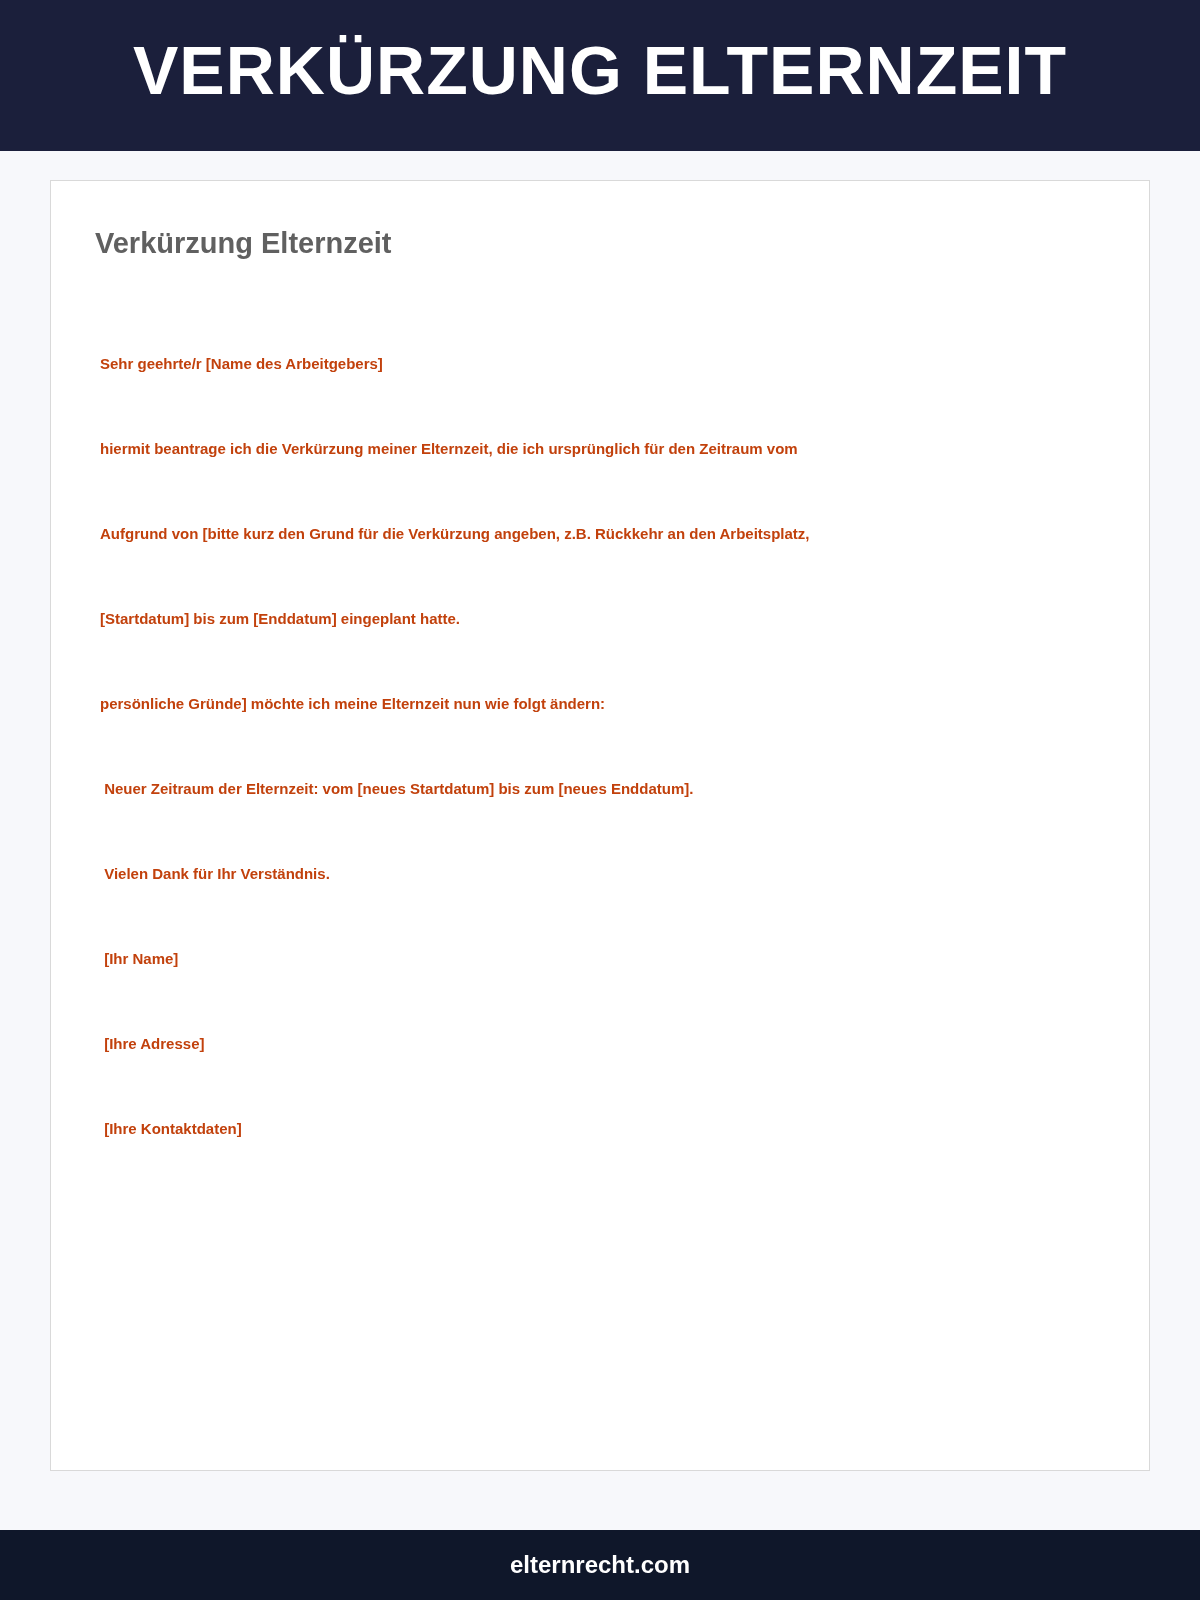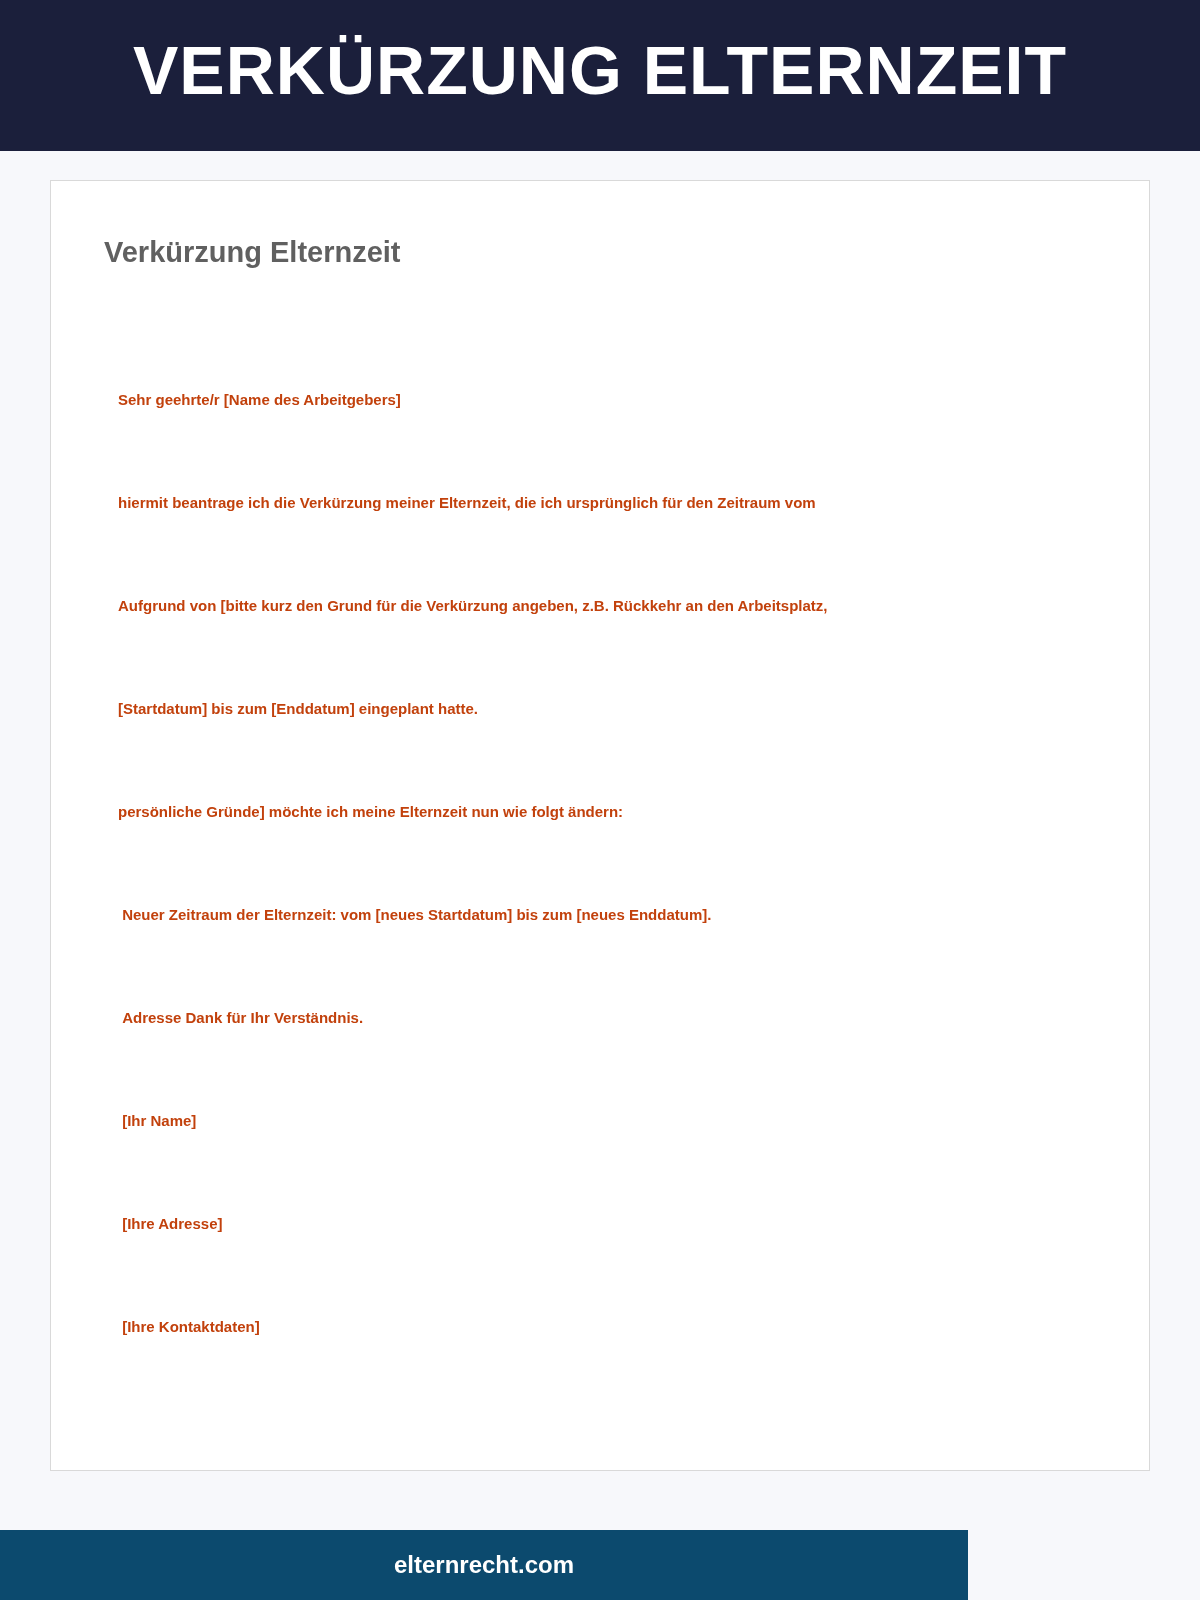--- a/index.html
+++ b/index.html
@@ -1,42 +1,42 @@
 <!DOCTYPE html>
 <html><head>
   <meta charset="utf-8">
   <style>
-    * { margin: 0; padding: 14px; box-sizing: border-box; }
+    * { margin: 0; padding: 5px; box-sizing: border-box; }
     html, body { width: 1200px; height: 1600px; background: #f7f8fb; font-family: "Liberation Sans", sans-serif; overflow: hidden; }
     .header { position: absolute; left: 0; top: 0; width: 1200px; height: 151px; background: #1b1f3b; display: flex; align-items: center; justify-content: center; }
     .header h1 { color: #ffffff; font-size: 68px; font-weight: bold; letter-spacing: 1px; margin-top: -12px; }
     .card { position: absolute; left: 50px; top: 180px; width: 1100px; height: 1291px; background: #ffffff; border: 1px solid #d9d9d9; padding: 40px 39px; }
     .card h2 { color: #606060; font-size: 29px; font-weight: bold; line-height: 34px; margin-bottom: 26px; }
     .letter { color: #c2410c; font-size: 15px; font-weight: bold; line-height: 25px; white-space: pre-wrap; }
     .letter .line { display: block; }
-    .footer { position: absolute; left: 0; top: 1530px; width: 968px; height: 70px; background: #0c4a6e; display: flex; align-items: center; justify-content: center; }
+    .footer { position: absolute; left: 0; top: 1530px; width: 1200px; height: 70px; background: #0f172a; display: flex; align-items: center; justify-content: center; }
     .footer span { color: #ffffff; font-size: 24px; font-weight: bold; }
   </style>
 </head>
 <body>
 
 <div class="header">
   <h1>VERKÜRZUNG ELTERNZEIT</h1>
 </div>
 
 <div class="card">
   <h2>Verkürzung Elternzeit</h2>
   <div class="letter">
     <span class="line">Sehr geehrte/r [Name des Arbeitgebers]</span>
     <span class="line">hiermit beantrage ich die Verkürzung meiner Elternzeit, die ich ursprünglich für den Zeitraum vom</span>
     <span class="line">Aufgrund von [bitte kurz den Grund für die Verkürzung angeben, z.B. Rückkehr an den Arbeitsplatz,</span>
     <span class="line">[Startdatum] bis zum [Enddatum] eingeplant hatte.</span>
     <span class="line">persönliche Gründe] möchte ich meine Elternzeit nun wie folgt ändern:</span>
     <span class="line"> Neuer Zeitraum der Elternzeit: vom [neues Startdatum] bis zum [neues Enddatum].</span>
-    <span class="line"> Adresse Dank für Ihr Verständnis.</span>
+    <span class="line"> Vielen Dank für Ihr Verständnis.</span>
     <span class="line"> [Ihr Name]</span>
     <span class="line"> [Ihre Adresse]</span>
     <span class="line"> [Ihre Kontaktdaten]</span>
   </div>
 </div>
 
 <div class="footer">
   <span>elternrecht.com</span>
 </div>
 

